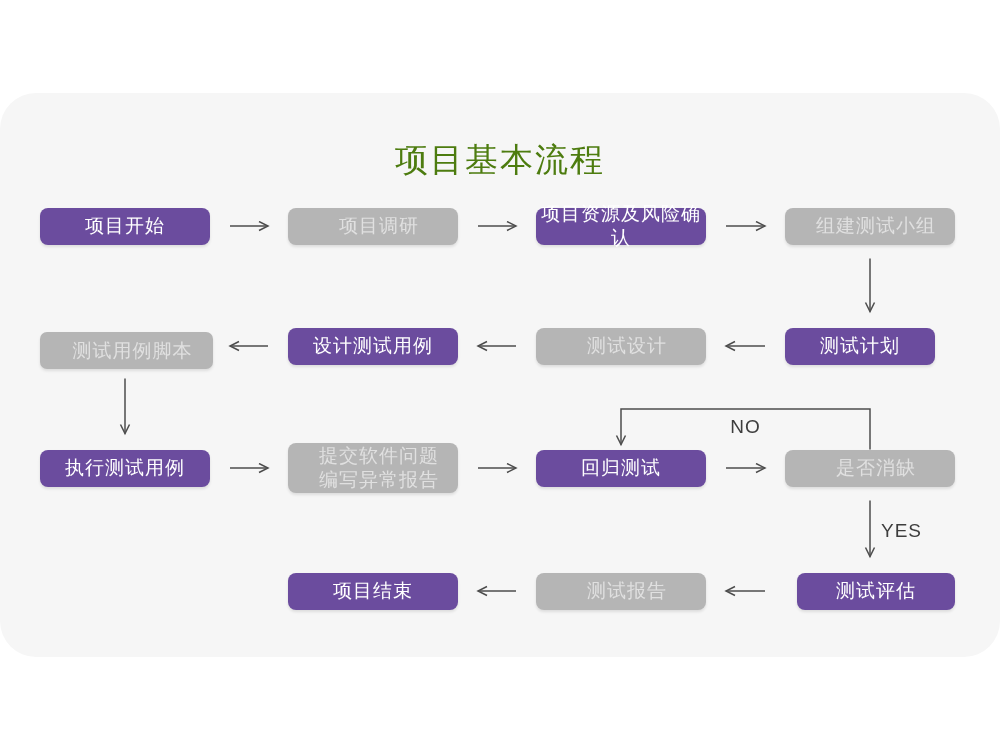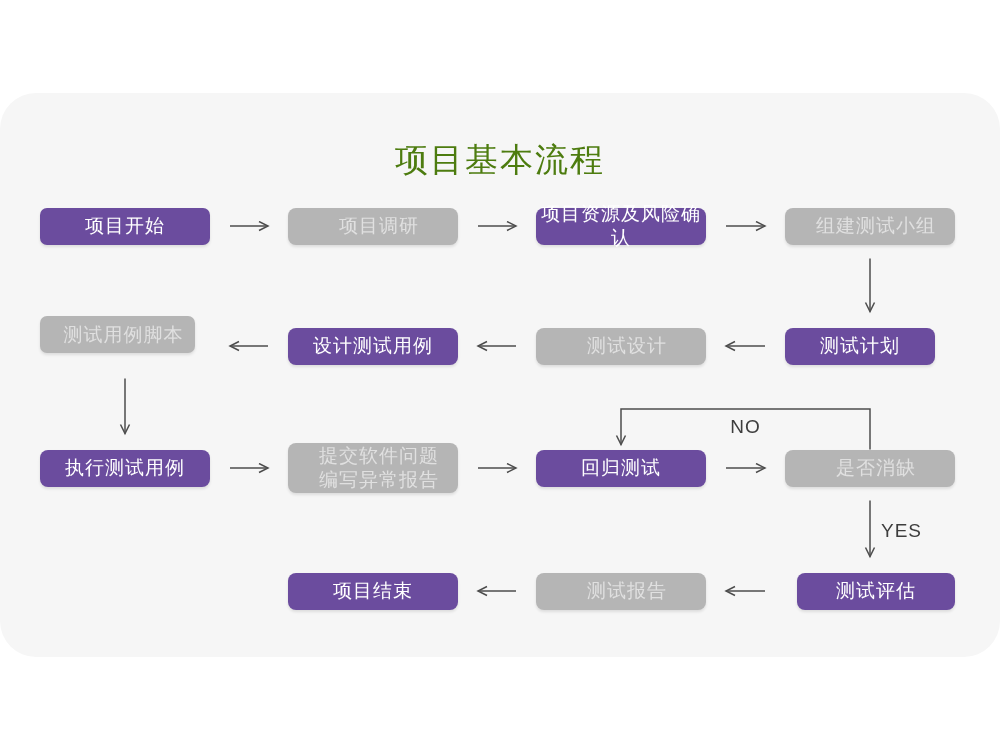--- a/index.html
+++ b/index.html
@@ -109,25 +109,25 @@
           <path d="M478,468 L516,468" class="link" marker-end="url(#arrowhead)"></path>
           <path d="M726,468 L765,468" class="link" marker-end="url(#arrowhead)"></path>
           <path d="M870,449.5 L870,409 L621,409 L621,444.5" class="link" marker-end="url(#arrowhead)"></path>
           <text x="745.5" y="433" text-anchor="middle" class="branch-label">NO</text>
           <path d="M870,500.5 L870,556.5" class="link" marker-end="url(#arrowhead)"></path>
           <text x="881" y="536.5" text-anchor="start" class="branch-label">YES</text>
           <path d="M765,591 L726,591" class="link" marker-end="url(#arrowhead)"></path>
           <path d="M516,591 L478,591" class="link" marker-end="url(#arrowhead)"></path>
         </g>
     </svg>
-  <div class="node purple" style="left: 40px; top: 207.5px; width: 170px; height: 37px; border-radius: 7px;">项目开始</div>
+  <div class="node purple" style="left: 40px; top: 207.5px; width: 170px; height: 37px;">项目开始</div>
       <div class="node gray" style="left: 288px; top: 207.5px; width: 170px; height: 37px;">项目调研</div>
       <div class="node purple" style="left: 536px; top: 207.5px; width: 170px; height: 37px;">项目资源及风险确认</div>
       <div class="node gray" style="left: 785px; top: 207.5px; width: 170px; height: 37px;">组建测试小组</div>
-      <div class="node gray" style="left: 40px; top: 316px; width: 155px; height: 37px; border-radius: 7px;">测试用例脚本</div>
+      <div class="node gray" style="left: 40px; top: 332px; width: 173px; height: 37px; border-radius: 7px;">测试用例脚本</div>
       <div class="node purple" style="left: 288px; top: 327.5px; width: 170px; height: 37px;">设计测试用例</div>
       <div class="node gray" style="left: 536px; top: 327.5px; width: 170px; height: 37px;">测试设计</div>
       <div class="node purple" style="left: 785px; top: 327.5px; width: 150px; height: 37px;">测试计划</div>
       <div class="node purple" style="left: 40px; top: 449.5px; width: 170px; height: 37px;">执行测试用例</div>
       <div class="node gray" style="left: 288px; top: 443px; width: 170px; height: 50px;">提交软件问题
 编写异常报告</div>
       <div class="node purple" style="left: 536px; top: 449.5px; width: 170px; height: 37px; text-align: center;">回归测试</div>
       <div class="node gray" style="left: 785px; top: 449.5px; width: 170px; height: 37px;">是否消缺</div>
       <div class="node purple" style="left: 288px; top: 572.5px; width: 170px; height: 37px;">项目结束</div>
       <div class="node gray" style="left: 536px; top: 572.5px; width: 170px; height: 37px;">测试报告</div>

